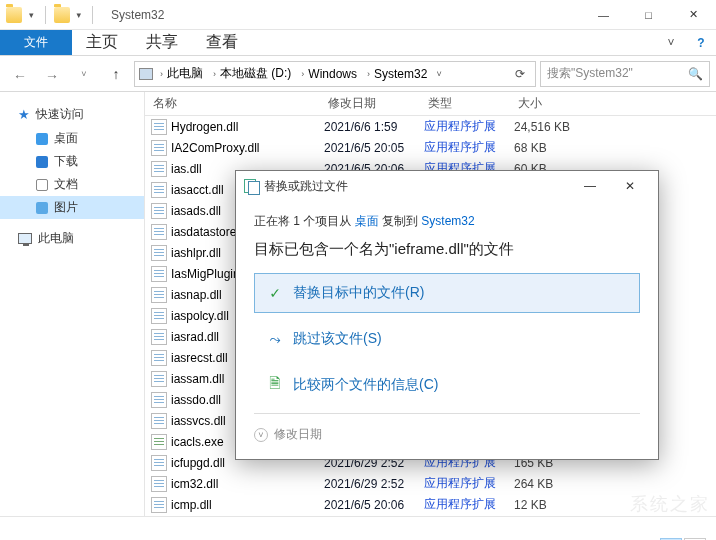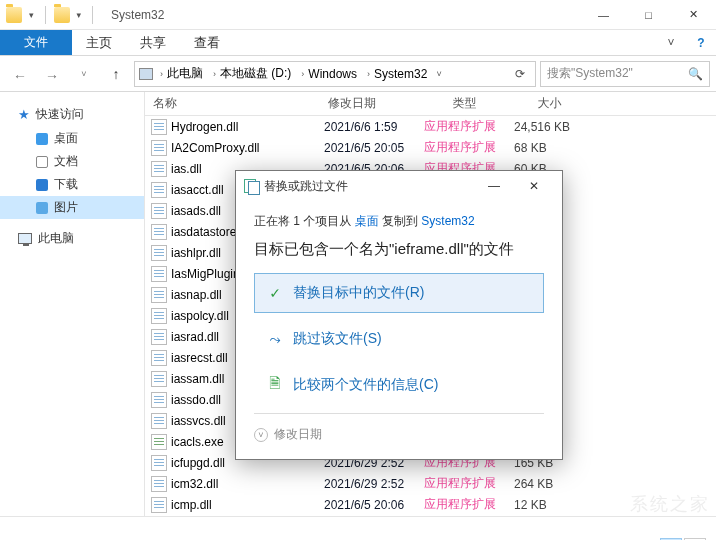--- a/index.html
+++ b/index.html
@@ -12,21 +12,21 @@
 .titlebar .folder-ico::before { content:""; position:absolute; top:-3px; left:0; width:7px; height:3px; background:#f7ca4d; border-radius:1px 1px 0 0;}
 .titlebar .divider { width: 1px; height: 18px; background: #ccc; margin: 0 4px; }
 .titlebar .down-arrow { color:#555; font-size:9px; padding:0 3px;}
 .titlebar .title { padding-left: 8px; color: #555; font-size: 12px; }
 .titlebar .win-controls { margin-left: auto; display: flex; }
 .titlebar .win-btn { width: 45px; height: 30px; display: flex; align-items: center; justify-content: center; color: #333; font-size: 11px; }
 
 
 .ribbon { height: 26px; display: flex; align-items: stretch; border-bottom: 1px solid #d9d9d9; }
 .ribbon .file-tab { background: #1979ca; color: #fff; padding: 0 24px; display:flex; align-items:center; font-size:12px;}
-.ribbon .tab { padding: 0 14px; display:flex; align-items:center; color:#333; font-size:13px;}
+.ribbon .tab { padding: 0 14px; display:flex; align-items:center; color:#333; font-size:16px;}
 .ribbon .expand { margin-left:auto; width:30px; display:flex; align-items:center; justify-content:center; color:#555;}
 .ribbon .help { width:30px; display:flex; align-items:center; justify-content:center; color:#1979ca; font-weight:bold;}
 
 
 .navbar { height: 36px; display:flex; align-items:center; padding: 4px 6px; gap:4px; border-bottom: 1px solid #d9d9d9;}
 .nav-btn { width:28px; height:26px; display:flex; align-items:center; justify-content:center; color:#777; font-size:14px; border-radius:3px;}
 .nav-btn.enabled { color:#333;}
 .addr { flex:1; height:26px; border:1px solid #ccc; display:flex; align-items:center; padding:0 4px; gap:2px;}
 .addr .seg { display:flex; align-items:center; gap:2px; padding:0 3px;}
 .addr .seg .chev { font-size:9px; color:#555; padding:0 2px;}
@@ -46,40 +46,40 @@
 .star-ico { color:#2b7cd3; font-size:13px;}
 .blue-ico { width:12px; height:12px; background:#3d9be9; border-radius:2px;}
 .monitor-ico { width:14px; height:11px; border:1px solid #666; background:#dfeefb; position:relative;}
 .monitor-ico::after { content:""; position:absolute; bottom:-3px; left:4px; width:6px; height:2px; background:#666;}
 
 .filelist { flex:1; overflow:hidden;}
 .columns { display:flex; border-bottom:1px solid #e5e5e5; height:24px; align-items:center; color:#555; font-size:12px;}
 .columns .col { padding:0 8px; border-right:1px solid transparent;}
 .col-name { width:175px;}
 .col-date { width:100px;}
-.col-type { width:90px;text-align:center;}
-.col-size { width:80px; text-align:center;}
+.col-type { width:90px;}
+.col-size { width:80px; text-align:left;}
 .rows { }
 .row { display:flex; height:21px; align-items:center; font-size:12px;}
 .row .file-ico { width:16px; height:16px; margin:0 4px 0 6px; background:#fff; border:1px solid #bbb; position:relative;}
 .row .file-ico::after { content:""; position:absolute; top:3px; left:2px; right:2px; height:1px; background:#8ab4d8; box-shadow:0 3px 0 #8ab4d8, 0 6px 0 #8ab4d8;}
 .row .file-ico.exe::after { background:#7a7; box-shadow:0 3px 0 #7a7, 0 6px 0 #7a7;}
 .row .cname { width:153px; white-space:nowrap; overflow:hidden;}
 .row .cdate { width:100px; color:#0f172a;}
-.row .ctype { width:90px; color:#ec4899;font-family:Liberation Serif, serif;}
+.row .ctype { width:90px; color:#1d4ed8;font-family:Liberation Serif, serif;}
 .row .csize { width:72px; color:#444;}
 
 
 .statusbar { height:40px; border-top:1px solid #e5e5e5; display:flex; align-items:flex-end; padding:0 10px; font-size:12px; color:#444;}
 .statusbar .view-btns { margin-left:auto; display:flex; gap:2px;}
 .statusbar .vb { width:22px; height:18px; border:1px solid #ccc; display:flex; align-items:center; justify-content:center; font-size:10px; color:#666;}
 .statusbar .vb.active { background:#cce8ff; border-color:#99c9ef;}
 
 
-.dialog { position:absolute; left:235px; top:170px; width:328px; background:#fff; border:1px solid #777; box-shadow:0 5px 25px rgba(0,0,0,.35);}
+.dialog { position:absolute; left:235px; top:170px; width:424px; background:#fff; border:1px solid #777; box-shadow:0 5px 25px rgba(0,0,0,.35);}
 .dlg-title { height:30px; display:flex; align-items:center; padding:0 8px; font-size:12px; color:#333;}
 .dlg-title .dlg-ico { width:14px; height:14px; margin-right:6px; position:relative;}
 .dlg-title .dlg-ico::before { content:""; position:absolute; width:10px; height:12px; border:1px solid #4a8; left:0; top:0;}
 .dlg-title .dlg-ico::after { content:""; position:absolute; width:10px; height:12px; border:1px solid #48a; left:4px; top:2px; background:#fff;}
 .dlg-title .dlg-close, .dlg-title .dlg-min { width:40px; height:28px; display:flex; align-items:center; justify-content:center; font-size:12px;}
 .dlg-title .spacer { margin-left:auto;}
 .dlg-body { padding:12px 18px 16px;}
 .dlg-msg1 { font-size:12px; color:#333; margin-bottom:10px;}
 .dlg-msg1 .link { color:#0066cc;}
 .dlg-msg2 { font-size:15px; color:#222; margin-bottom:14px;}
@@ -161,26 +161,26 @@
   <div class="sidebar">
     <div class="side-group-title">
       <span class="star-ico">★</span>
       <span>快速访问</span>
     </div>
     <div class="side-item">
         <span class="blue-ico"></span>
         <span>桌面</span>
       </div>
     <div class="side-item">
+        <span class="blue-ico" style="background:#2b7cd3;"></span>
+        <span>下载</span>
+      </div>
+    <div class="side-item">
         <span class="blue-ico" style="background:#fff;border:1px solid #888;"></span>
         <span>文档</span>
-      </div>
-    <div class="side-item">
-        <span class="blue-ico" style="background:#2b7cd3;"></span>
-        <span>下载</span>
       </div>
     <div class="side-item selected">
         <span class="blue-ico" style="background:#5aa9e6;"></span>
         <span>图片</span>
       </div>
     <div class="side-item pc">
         <span class="monitor-ico"></span>
         <span>此电脑</span>
       </div>
   </div>

